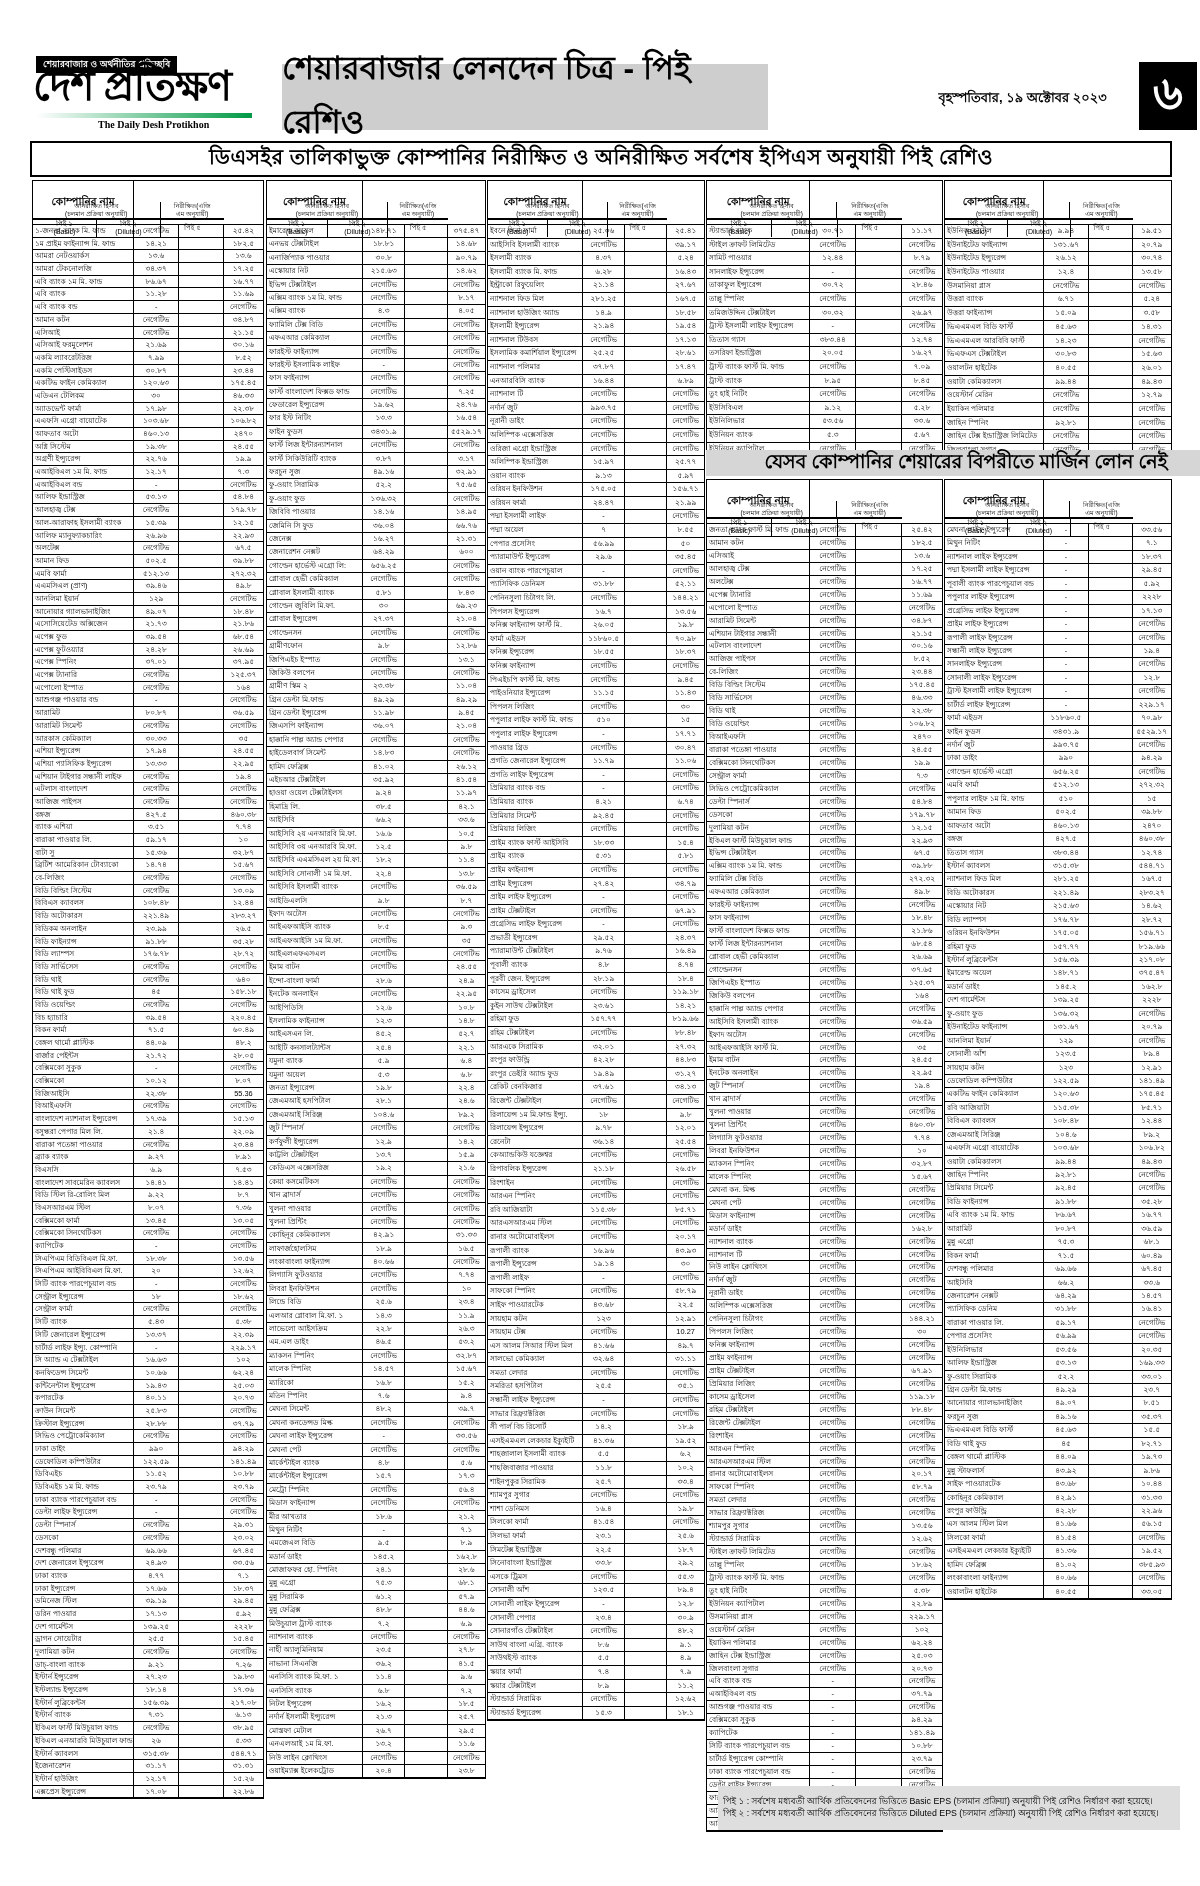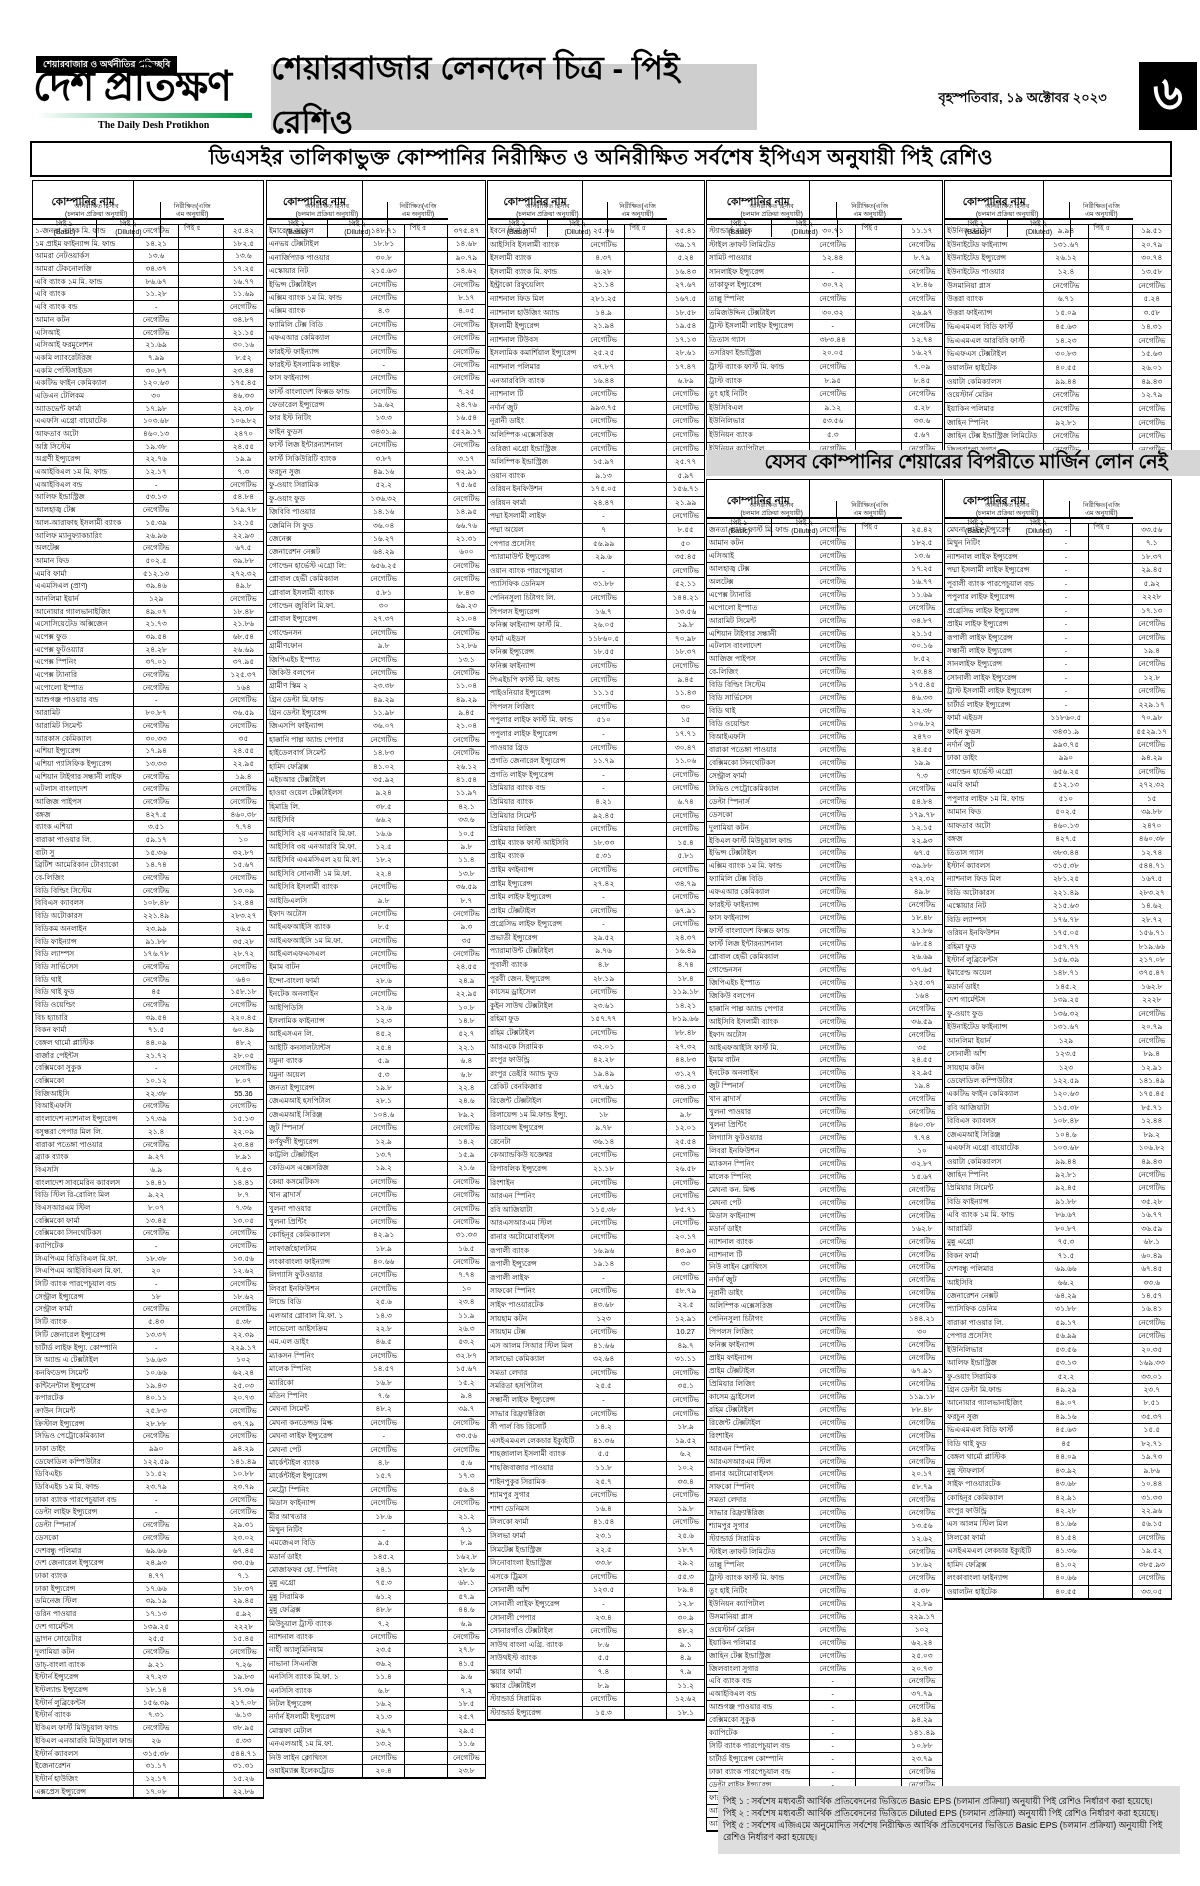--- a/index.html
+++ b/index.html
@@ -9,21 +9,21 @@
   }
   
   .tagline{position:absolute;left:36px;top:56px;background:#000;color:#fff;
     font-size:9px;font-weight:bold;padding:1px 7px;}
   .logo-text{position:absolute;left:33px;top:64px;font-size:41px;font-weight:900;
     letter-spacing:-1px;width:230px;line-height:1.1;}
   .logo-line{position:absolute;left:36px;top:113px;width:216px;height:5px;
     background:linear-gradient(to right,#ffffff,#009944);}
   .logo-eng{position:absolute;left:98px;top:119px;font-family:"Liberation Serif","DejaVu Serif",serif;
     font-size:10px;font-weight:bold;}
-  .title-box{position:absolute;left:271px;top:64px;width:486px;height:66px;
+  .title-box{position:absolute;left:282px;top:64px;width:486px;height:66px;
     background:#cecece;display:flex;align-items:center;justify-content:center;}
   .title-box span{font-size:32px;font-weight:900;}
   .date-line{position:absolute;left:915px;top:88px;width:215px;font-size:13px;font-weight:bold;text-align:center;}
   .page-num{position:absolute;left:1139px;top:62px;width:58px;height:68px;background:#000;
     color:#fff;display:flex;align-items:center;justify-content:center;font-size:46px;font-weight:bold;}
   
   .subtitle{position:absolute;left:30px;top:141px;width:1138px;height:32px;border:2px solid #000;
     display:flex;align-items:center;justify-content:center;font-size:20.5px;font-weight:900;letter-spacing:0.5px;}
   
   .pe-table{position:absolute;border:1.5px solid #000;background:#fff;}
@@ -3598,14 +3598,13 @@
         <div class="c-num">৪০.৫৫</div>
         <div class="c-num"></div>
         <div class="c-num">৩৩.০৫</div>
       </div>
     </div>
   </div>
 
 <div class="footnotes">
   <div>পিই ১ : সর্বশেষ মধ্যবর্তী আর্থিক প্রতিবেদনের ভিত্তিতে Basic EPS (চলমান প্রক্রিয়া) অনুযায়ী পিই রেশিও নির্ধারণ করা হয়েছে।</div>
   <div>পিই ২ : সর্বশেষ মধ্যবর্তী আর্থিক প্রতিবেদনের ভিত্তিতে Diluted EPS (চলমান প্রক্রিয়া) অনুযায়ী পিই রেশিও নির্ধারণ করা হয়েছে।</div>
-  <div>পিই ৫ : সর্বশেষ এজিএমে অনুমোদিত সর্বশেষ নিরীক্ষিত আর্থিক প্রতিবেদনের ভিত্তিতে Basic EPS (চলমান প্রক্রিয়া) অনুযায়ী পিই রেশিও নির্ধারণ করা হয়েছে।</div>
 </div>
 
 </body></html>

